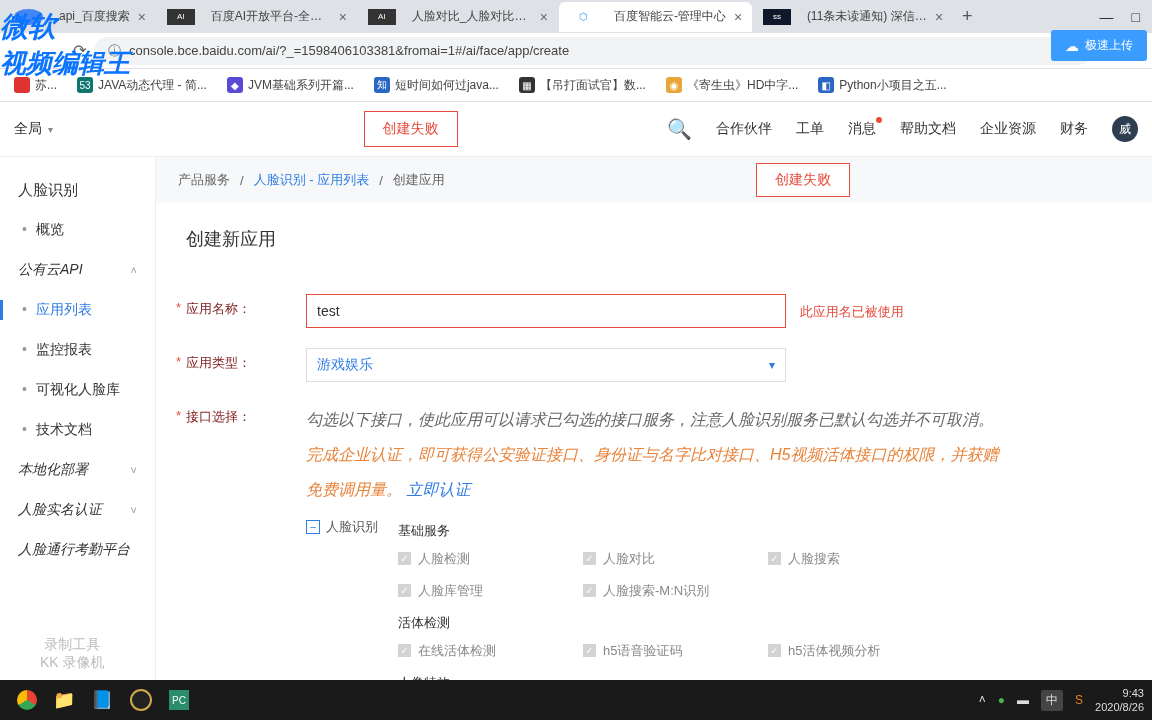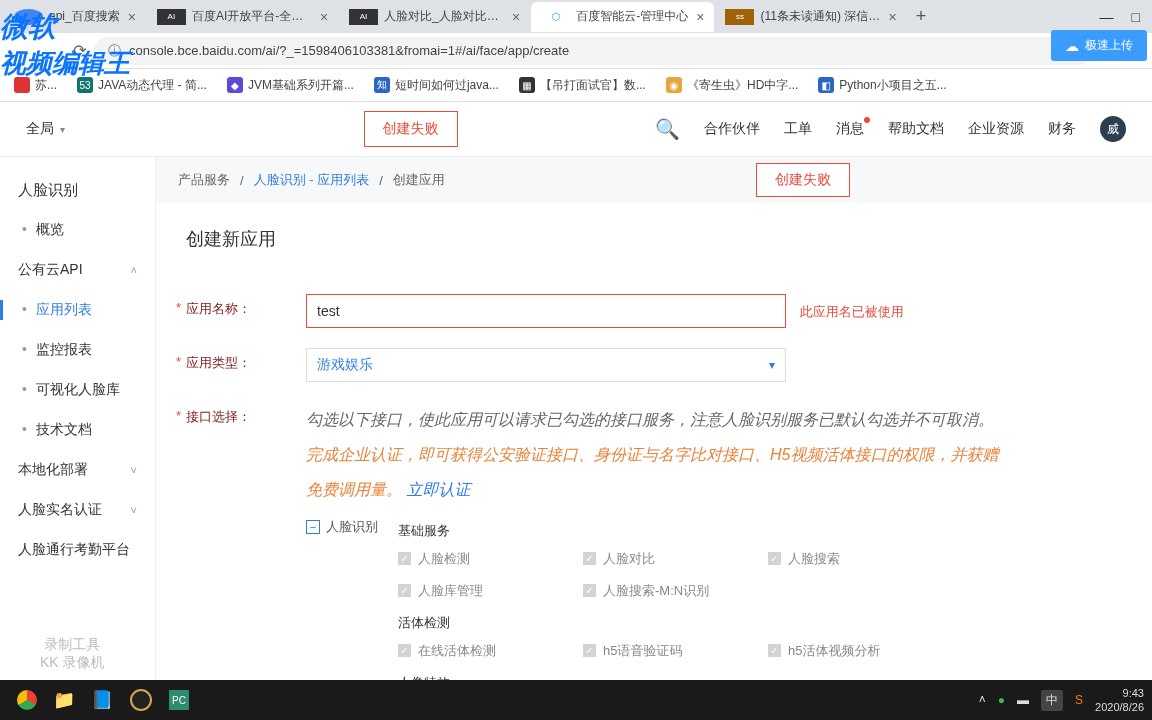--- a/index.html
+++ b/index.html
@@ -2,21 +2,21 @@
 <html><head>
 <meta charset="utf-8">
 <style>
 * { margin: 0; padding: 0; box-sizing: border-box; font-family: "Microsoft YaHei", Arial, sans-serif; }
 body { width: 1152px; height: 720px; overflow: hidden; background: #fff; position: relative; }
 
 
 .browser-top { height: 33px; background: #dee1e6; display: flex; align-items: center; padding: 0 4px; }
 .tab { height: 30px; background: #dee1e6; display: flex; align-items: center; padding: 0 10px; font-size: 12px; color: #444; border-radius: 6px 6px 0 0; margin-right: 1px; position: relative; max-width: 200px; }
 .tab.active { background: #fff; }
-.tab-ico { width: 29px; height: 16px; margin-right: 6px; display: flex; align-items: center; justify-content: center; font-size: 10px; }
+.tab-ico { width: 29px; height: 16px; margin-right: 16px; display: flex; align-items: center; justify-content: center; font-size: 10px; }
 .tab-title { white-space: nowrap; overflow: hidden; text-overflow: ellipsis; max-width: 120px; }
 .tab-close { margin-left: 8px; font-size: 14px; color: #666; }
 .tab-add { margin-left: 8px; font-size: 18px; color: #555; }
 .win-ctrls { margin-left: auto; display: flex; gap: 18px; padding-right: 8px; color: #333; font-size: 14px; }
 
 .addr-bar { height: 36px; background: #fff; display: flex; align-items: center; padding: 0 10px; border-bottom: 1px solid #e0e0e0; }
 .addr-btn { width: 28px; text-align: center; color: #666; font-size: 16px; }
 .addr-url { flex: 1; background: #f1f3f4; border-radius: 14px; height: 28px; display: flex; align-items: center; padding: 0 14px; font-size: 13px; color: #444; }
 .addr-url .lock { margin-right: 8px; color: #777; }
 .addr-right { display: flex; gap: 14px; margin-left: 10px; color: #555; font-size: 15px; align-items: center; }
@@ -25,35 +25,35 @@
 .bm-item { display: flex; align-items: center; gap: 5px; white-space: nowrap; }
 .bm-ico { width: 16px; height: 16px; display: inline-flex; align-items: center; justify-content: center; font-size: 10px; border-radius: 3px; }
 
 
 .overlay-logo { position: absolute; top: 8px; left: 0; z-index: 10; }
 .overlay-logo .l1 { color: #0a74ff; font-size: 28px; font-weight: bold; font-style: italic; }
 .overlay-logo .l2 { color: #0a74ff; font-size: 26px; font-weight: bold; font-style: italic; }
 
 .upload-overlay { position: absolute; top: 30px; right: 5px; background: #3a9cff; color: #fff; font-size: 12px; padding: 7px 14px; border-radius: 3px; z-index: 11; display: flex; align-items: center; gap: 6px; }
 .upload-overlay .cloud { font-size: 14px; }
-.topbar { height: 55px; display: flex; align-items: center; border-bottom: 1px solid #eee; padding: 0 26px; }
+.topbar { height: 55px; display: flex; align-items: center; border-bottom: 1px solid #eee; padding: 0 14px; }
 .topbar-left { width: 140px; }
 .global-sel { display: flex; align-items: center; gap: 6px; color: #333; font-size: 14px; }
 .topbar-mid { flex: 1; display: flex; justify-content: center; }
 .fail-btn { border: 1px solid #e74c3c; color: #e74c3c; padding: 8px 18px; font-size: 14px; background: #fff; }
 .topbar-right { display: flex; align-items: center; gap: 24px; font-size: 14px; color: #333; }
 .search-ico { font-size: 20px; }
 .nav-item { position: relative; }
 .nav-dot::after { content: ''; position: absolute; top: -3px; right: -6px; width: 6px; height: 6px; background: #e74c3c; border-radius: 50%; }
 .avatar { width: 26px; height: 26px; border-radius: 50%; background: #2c3e50; color: #fff; display: flex; align-items: center; justify-content: center; font-size: 12px; }
 
 .content-wrap { display: flex; flex: 1; }
 .sidebar { width: 156px; border-right: 1px solid #eee; padding: 14px 0; font-size: 14px; color: #333; }
 .sb-head { padding: 10px 18px; font-size: 15px; color: #333; }
-.sb-item { padding: 11px 18px; display: flex; align-items: center; justify-content: space-between; }
+.sb-item { padding: 11px 18px; display: flex; align-items: center; justify-content: space-between; font-style: italic; }
 .sb-sub { padding: 11px 18px 11px 36px; position: relative; }
 .sb-sub::before { content: '•'; position: absolute; left: 22px; color: #999; }
 .sb-sub.active { color: #2e7ce4; }
 .sb-sub.active::after { content: ''; position: absolute; left: 0; top: 10px; bottom: 10px; width: 3px; background: #2e7ce4; }
 .chev { color: #999; font-size: 11px; }
 
 .main { flex: 1; background: #f7f8fa; padding: 0; overflow: hidden; }
 .crumb-row { height: 46px; display: flex; align-items: center; padding: 0 22px; background: #f7f8fa; font-size: 13px; color: #666; gap: 10px; }
 .crumb-row a { color: #2e7ce4; text-decoration: none; }
 .crumb-row .fail2 { margin-left: auto; margin-right: 280px; border: 1px solid #e74c3c; color: #e74c3c; padding: 7px 18px; font-size: 14px; background: #fff; }
@@ -115,21 +115,21 @@
       <span class="tab-ico" style="background:#333;color:#fff;font-size:8px">AI</span>
       <span class="tab-title">人脸对比_人脸对比识别_人</span>
       <span class="tab-close">×</span>
     </div>
   <div class="tab active">
       <span class="tab-ico" style="color:#3a9cff">⬡</span>
       <span class="tab-title">百度智能云-管理中心</span>
       <span class="tab-close">×</span>
     </div>
   <div class="tab">
-      <span class="tab-ico" style="background:#a16207;color:#fff;font-size:8px">ss</span>
+      <span class="tab-ico" style="background:#0f172a;color:#fff;font-size:8px">ss</span>
       <span class="tab-title">(11条未读通知) 深信服pyt</span>
       <span class="tab-close">×</span>
     </div>
   <span class="tab-add">+</span>
   <div class="win-ctrls">
     <span>—</span>
     <span>□</span>
   </div>
 </div>
 

